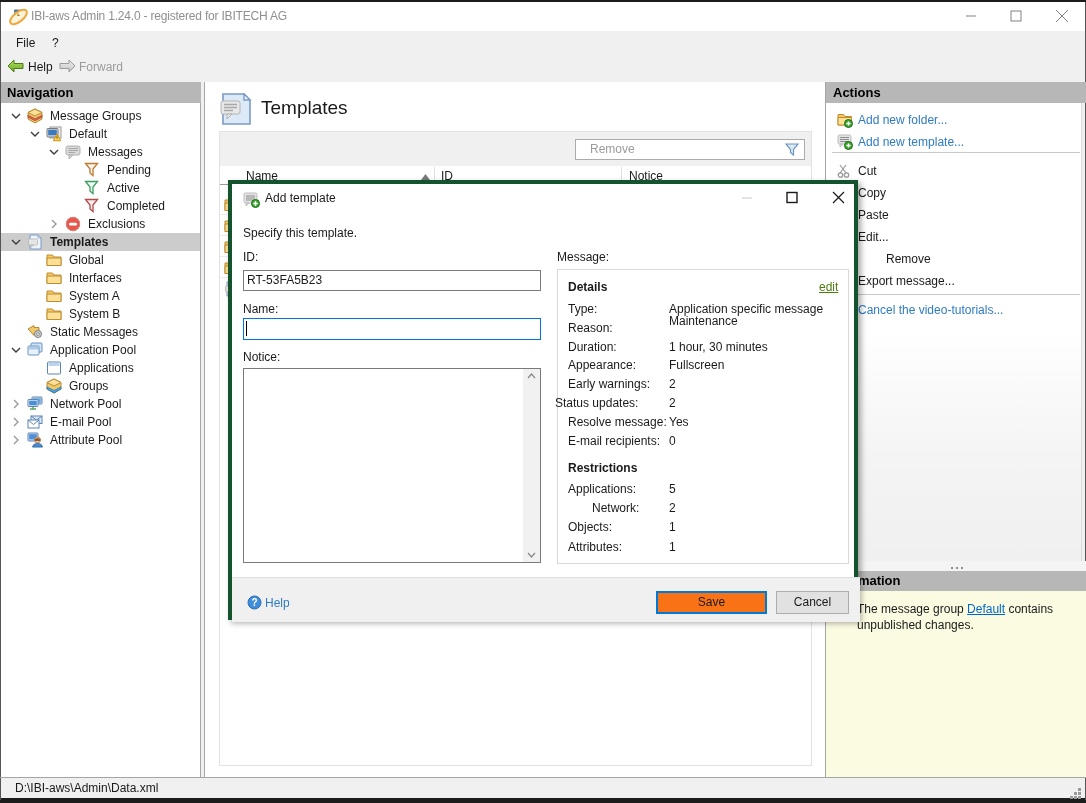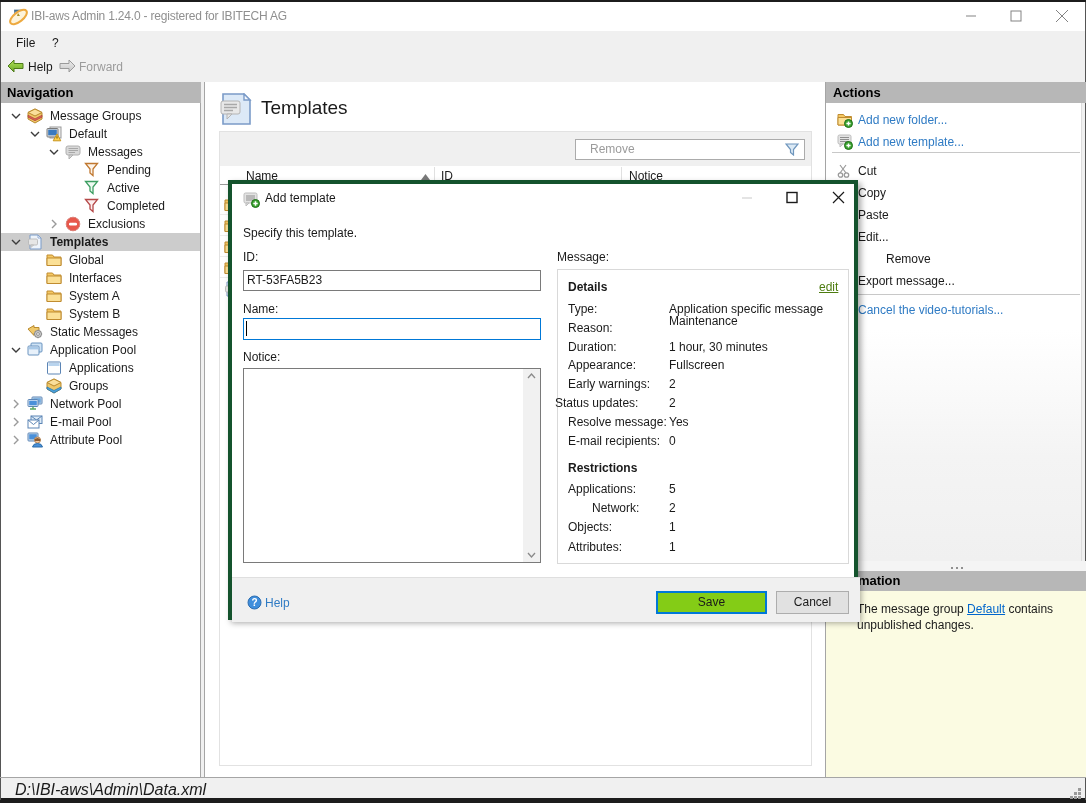--- a/index.html
+++ b/index.html
@@ -299,21 +299,21 @@
 
 <div class="abs" style="left:826px;top:561px;width:260px;height:10px;background:#f4f4f4;"></div>
 <div class="abs" style="left:951px;top:567px;width:2px;height:2px;background:#909090;"></div>
 <div class="abs" style="left:956px;top:567px;width:2px;height:2px;background:#909090;"></div>
 <div class="abs" style="left:961px;top:567px;width:2px;height:2px;background:#909090;"></div>
 <div class="abs hdr" style="left:826px;top:571px;width:260px;height:20px;line-height:20px;padding-left:3px;box-sizing:border-box;">Information</div>
 <div class="abs" style="left:826px;top:591px;width:260px;height:186px;background:#fbfbe2;"></div>
 <div class="abs" style="left:857px;top:602px;width:205px;font-size:12px;line-height:15.5px;white-space:normal;">The message group <a style="color:#0066cc;text-decoration:underline;">Default</a> contains unpublished changes.</div>
 
 <div class="abs" style="left:0;top:777px;width:1086px;height:1px;background:#a5a5a5;"></div>
-<div class="abs" style="left:15px;top:781px;font-size:16px;font-style:italic;">D:\IBI-aws\Admin\Data.xml</div>
+<div class="abs" style="left:15px;top:781px;font-size:12px;">D:\IBI-aws\Admin\Data.xml</div>
 <svg class="abs" style="left:1069px;top:787px;" width="13" height="13" viewBox="0 0 13 13">
   <g fill="#9a9a9a">
    <rect x="9" y="1" width="3" height="3"></rect>
       <rect x="9" y="5" width="3" height="3"></rect>
       <rect x="9" y="9" width="3" height="3"></rect>
    <rect x="5" y="5" width="3" height="3"></rect>
       <rect x="5" y="9" width="3" height="3"></rect>
       <rect x="1" y="9" width="3" height="3"></rect>
   </g>
 </svg>
@@ -384,15 +384,15 @@
       <div class="abs" style="left:336px;top:355.6px;">Attributes:</div>
       <div class="abs" style="left:437px;top:355.6px;">1</div>
     </div>
 
   <div class="abs" style="left:0;top:393px;width:628px;height:45px;background:#f0f0f0;border-top:1px solid #dfdfdf;box-sizing:border-box;"></div>
   <svg class="abs" style="left:15px;top:411px;" width="15" height="15" viewBox="0 0 15 15">
     <circle cx="7.5" cy="7.5" r="6.5" fill="#3f8edc" stroke="#2a6cb0"></circle>
     <text x="7.5" y="11" font-size="10" font-weight="bold" fill="#fff" text-anchor="middle" font-family="Liberation Sans">?</text>
   </svg>
   <div class="abs lnk" style="left:33px;top:412px;">Help</div>
-  <div class="abs" style="left:424px;top:407px;width:111px;height:23px;background:#84cc16;border:2px solid #0078d7;box-sizing:border-box;text-align:center;line-height:19px;">Save</div>
+  <div class="abs" style="left:424px;top:407px;width:111px;height:23px;background:#f97316;border:2px solid #0078d7;box-sizing:border-box;text-align:center;line-height:19px;">Save</div>
   <div class="abs" style="left:544px;top:407px;width:73px;height:23px;background:#e1e1e1;border:1px solid #adadad;box-sizing:border-box;text-align:center;line-height:21px;">Cancel</div>
 </div>
 
 </body></html>

